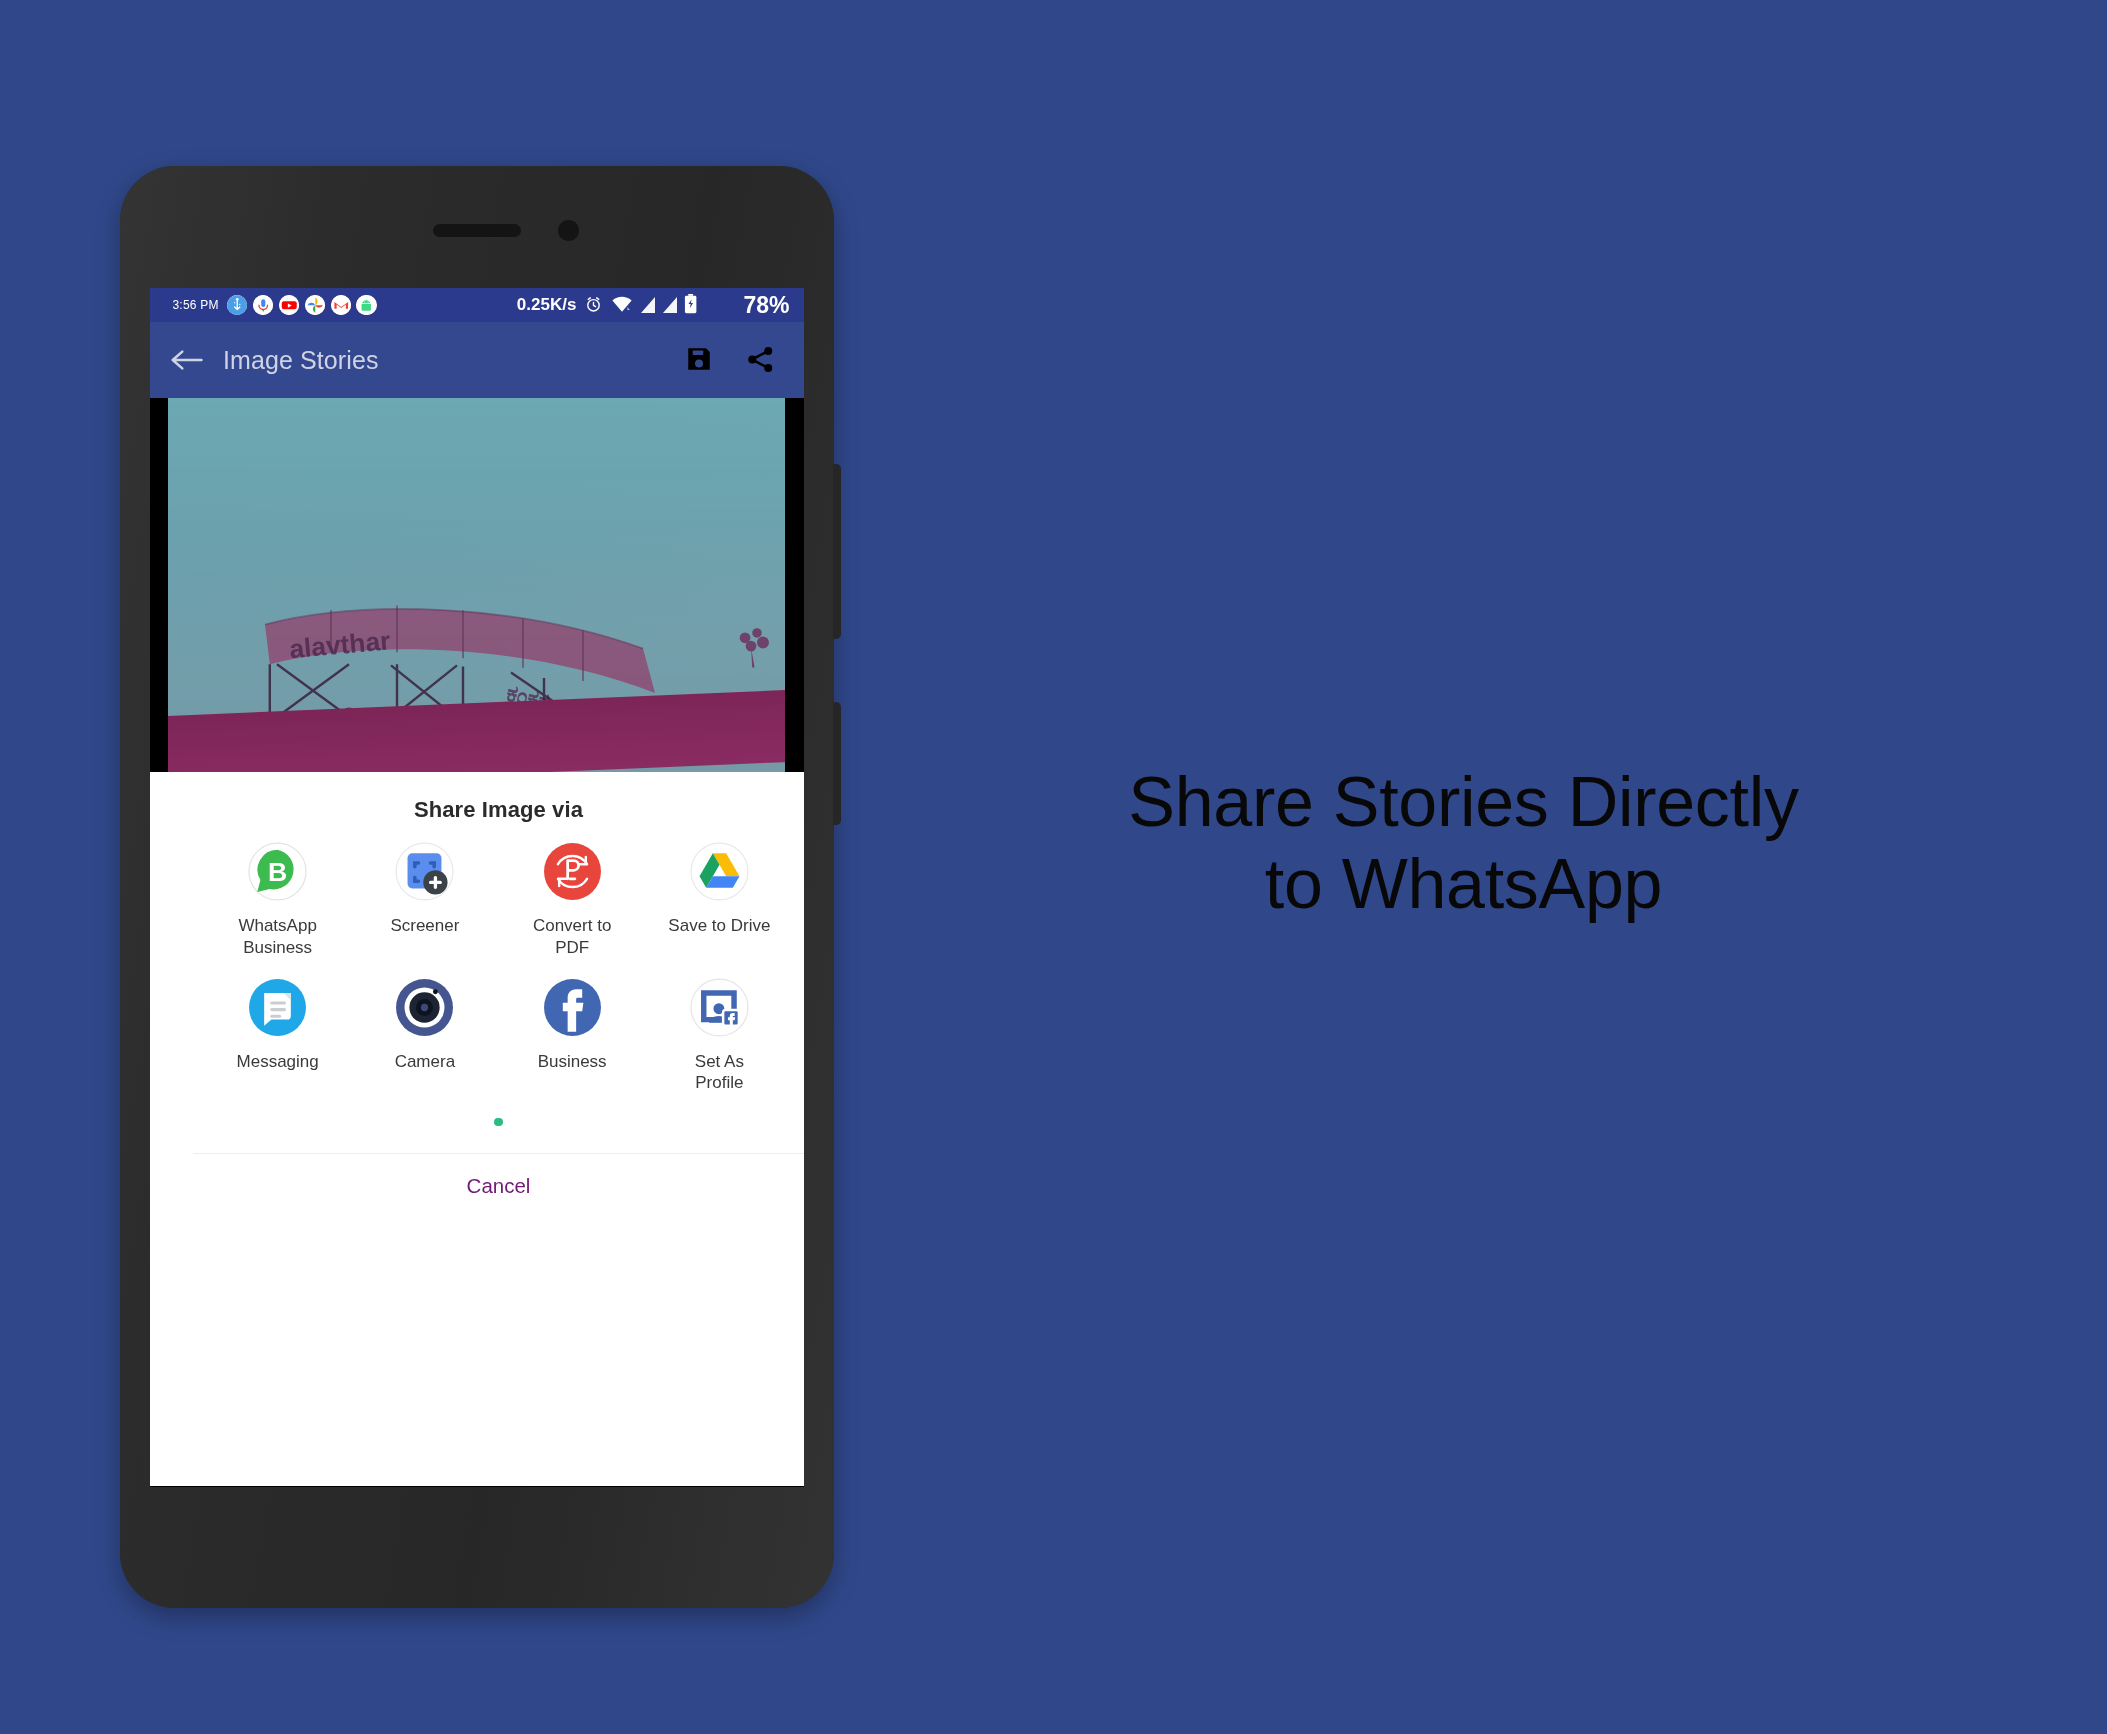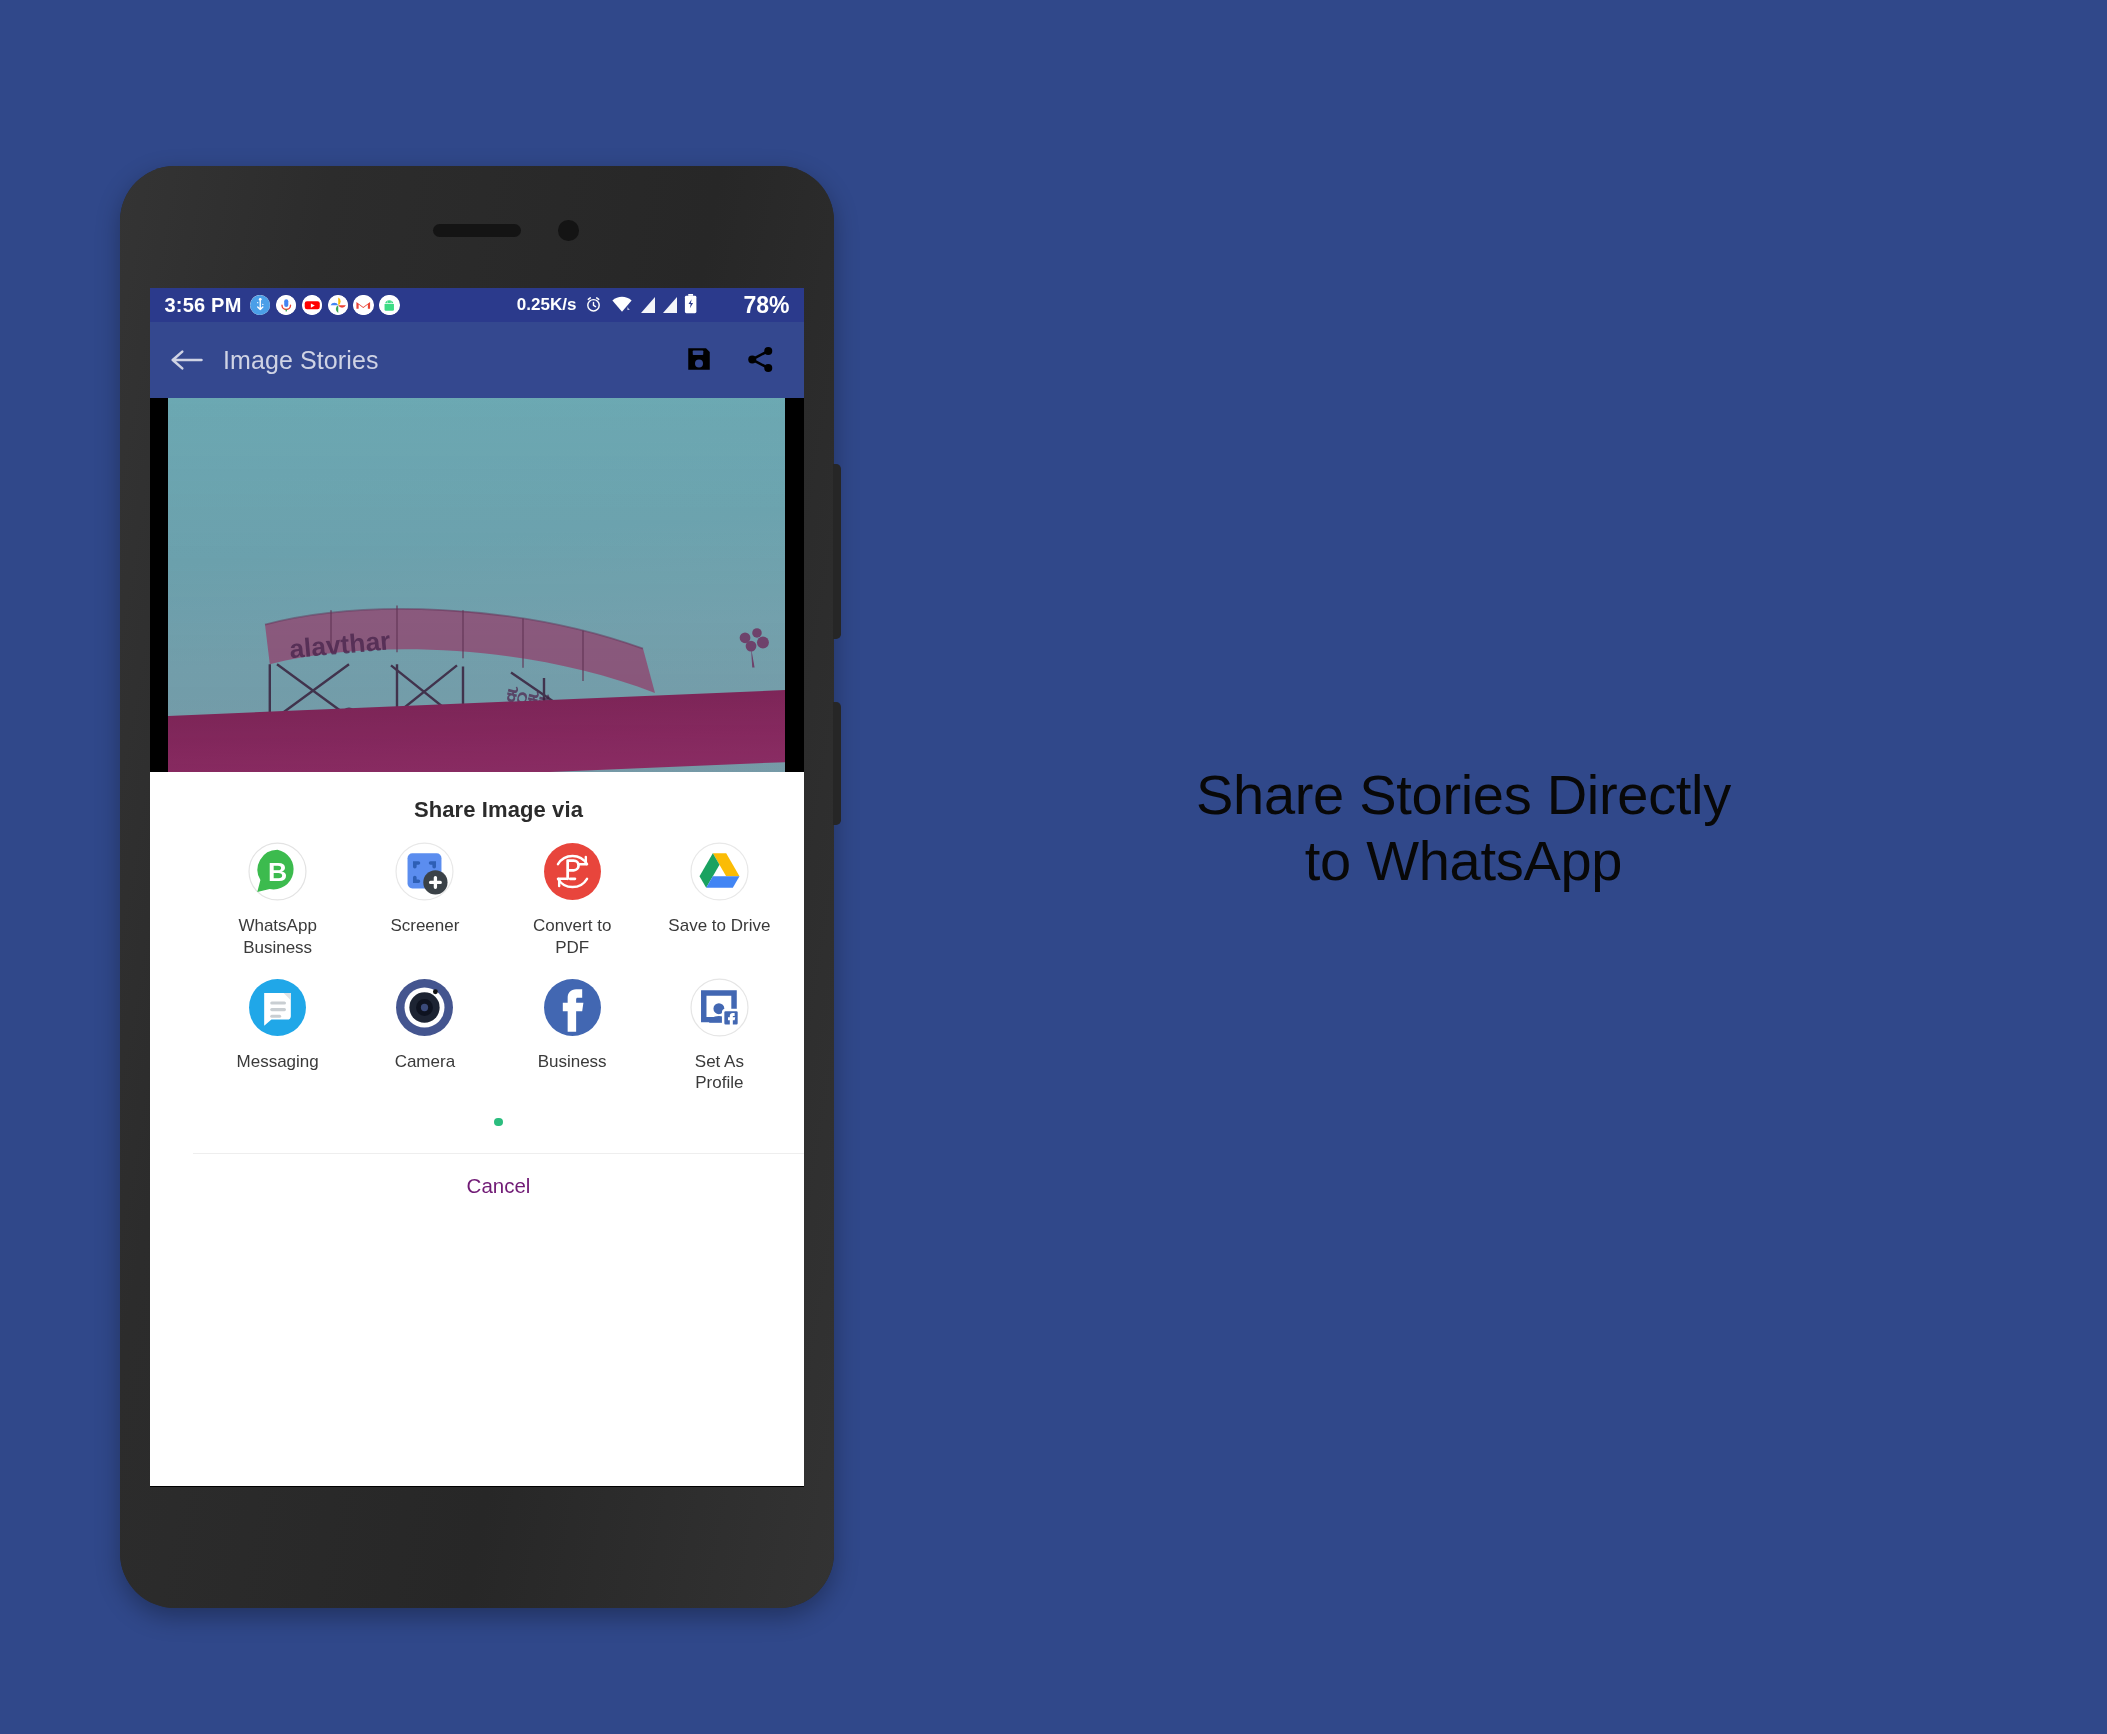--- a/index.html
+++ b/index.html
@@ -49,22 +49,23 @@
     background:#000;
     overflow:hidden;
   }
 
   
   #status-bar{
     position:relative; height:34px; background:#2b3a8c;
     display:flex; align-items:center; padding:0 14.5px; color:#fff;
   }
   #status-time{
-    font-size:20px; font-weight:bold; letter-spacing:0.2px;
+    font-size:12px; font-weight:normal; letter-spacing:0.2px;
     font-family:"Liberation Sans", sans-serif;
+    margin-left:8px;
   }
   #status-left-icons{ display:flex; align-items:center; gap:5.4px; margin-left:8.4px; }
   .sb-appicon{
     width:20.5px; height:20.5px; border-radius:50%;
     display:flex; align-items:center; justify-content:center;
     background:#fff; overflow:hidden;
   }
   #status-right{ margin-left:auto; display:flex; align-items:center; gap:7.8px;justify-content:flex-end; }
   #status-netspeed{ font-size:17px; font-weight:bold; }
   #status-battery-pct{ font-size:23px; font-weight:bold;margin-left:38px; }
@@ -150,21 +151,21 @@
   }
   #cancel-button{
     text-align:center; font-size:20.5px; color:#701a75;
     padding:20.5px 0 0 0;
   }
 
   
   #marketing-copy{
     position:absolute; left:1060px; top:762px; width:807px;
     text-align:center; color:#080808;
-    font-size:56px; line-height:1.17; font-weight:400;
+    font-size:70px; line-height:1.17; font-weight:400;
     letter-spacing:-0.3px;
   }
   .mk-line{ display:block; white-space:nowrap; }
 </style>
 </head>
 <body>
 
 <div id="root">
 
   <div id="phone-mockup">

